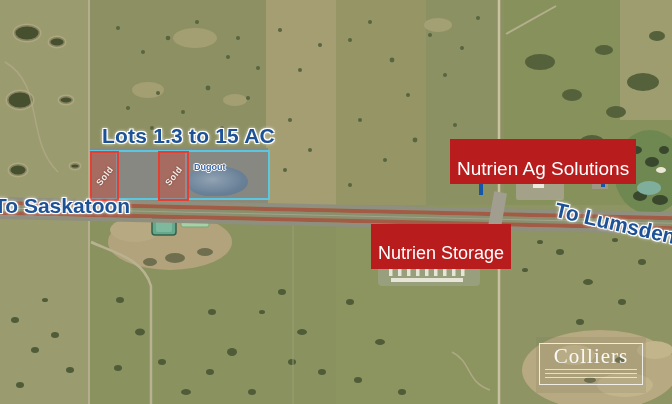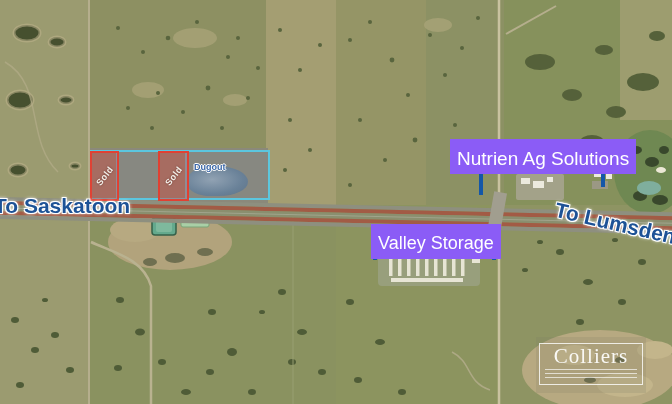--- a/index.html
+++ b/index.html
@@ -9,22 +9,22 @@
   .overlay{position:absolute;white-space:nowrap;}
   
   .halo{color:#1d5296;font-weight:bold;
         text-shadow:-1px -1px 0 #fff,1px -1px 0 #fff,-1px 1px 0 #fff,
                     1px 1px 0 #fff,0 0 3px #fff,0 0 4px #fff;}
   .lots-label{left:102px;top:124px;font-size:21px;letter-spacing:.2px;}
   .to-saskatoon{left:-6px;top:194px;font-size:21px;}
   .to-lumsden{left:558px;top:198px;font-size:21px;
               transform:rotate(13deg);transform-origin:left top;}
   
-  .callout{background:#8b5cf6;color:#ffffff;font-size:19px;
-           padding:8px 7px 4px 7px;line-height:23px;}
+  .callout{background:#b91c1c;color:#ffffff;font-size:19px;
+           padding:18px 7px 4px 7px;line-height:23px;}
   .nutrien-box{left:450px;top:139px;}
   .valley-box{left:371px;top:224px;font-size:18px;}
   .pointer-leg{position:absolute;width:4px;background:#1457a8;}
   .leg-n1{left:479px;top:167px;height:28px;}
   .leg-n2{left:601px;top:167px;height:20px;}
   .leg-v1{left:373px;top:250px;height:10px;}
   .leg-v2{left:492px;top:250px;height:10px;}
   
   .parcel-block{left:90px;top:150px;width:176px;height:46px;
                 border:2px solid rgba(88,201,228,.95);
@@ -253,30 +253,31 @@
     <div class="dugout-pond"></div>
     <div class="sold-parcel sold-a">
       <span class="sold-text">Sold</span>
     </div>
     <div class="sold-parcel sold-b">
       <span class="sold-text">Sold</span>
     </div>
     <div class="dugout-label">Dugout</div>
   </div>
 
+  <div class="overlay halo lots-label">Lots 1.3 to 15 AC</div>
   <div class="overlay halo to-saskatoon">To Saskatoon</div>
   <div class="overlay halo to-lumsden">To Lumsden</div>
 
   <div class="pointer-leg leg-n1"></div>
   <div class="pointer-leg leg-n2"></div>
   <div class="overlay callout nutrien-box">Nutrien Ag Solutions</div>
 
   <div class="pointer-leg leg-v1"></div>
   <div class="pointer-leg leg-v2"></div>
-  <div class="overlay callout valley-box">Valley Storage</div>
+  <div class="overlay callout valley-box">Nutrien Storage</div>
 
   <div class="overlay colliers">
     <div class="colliers-frame">
       <div class="colliers-word">Colliers</div>
       <div class="colliers-lines">
         <div></div>
           <div></div>
           <div></div>
       </div>
     </div>

